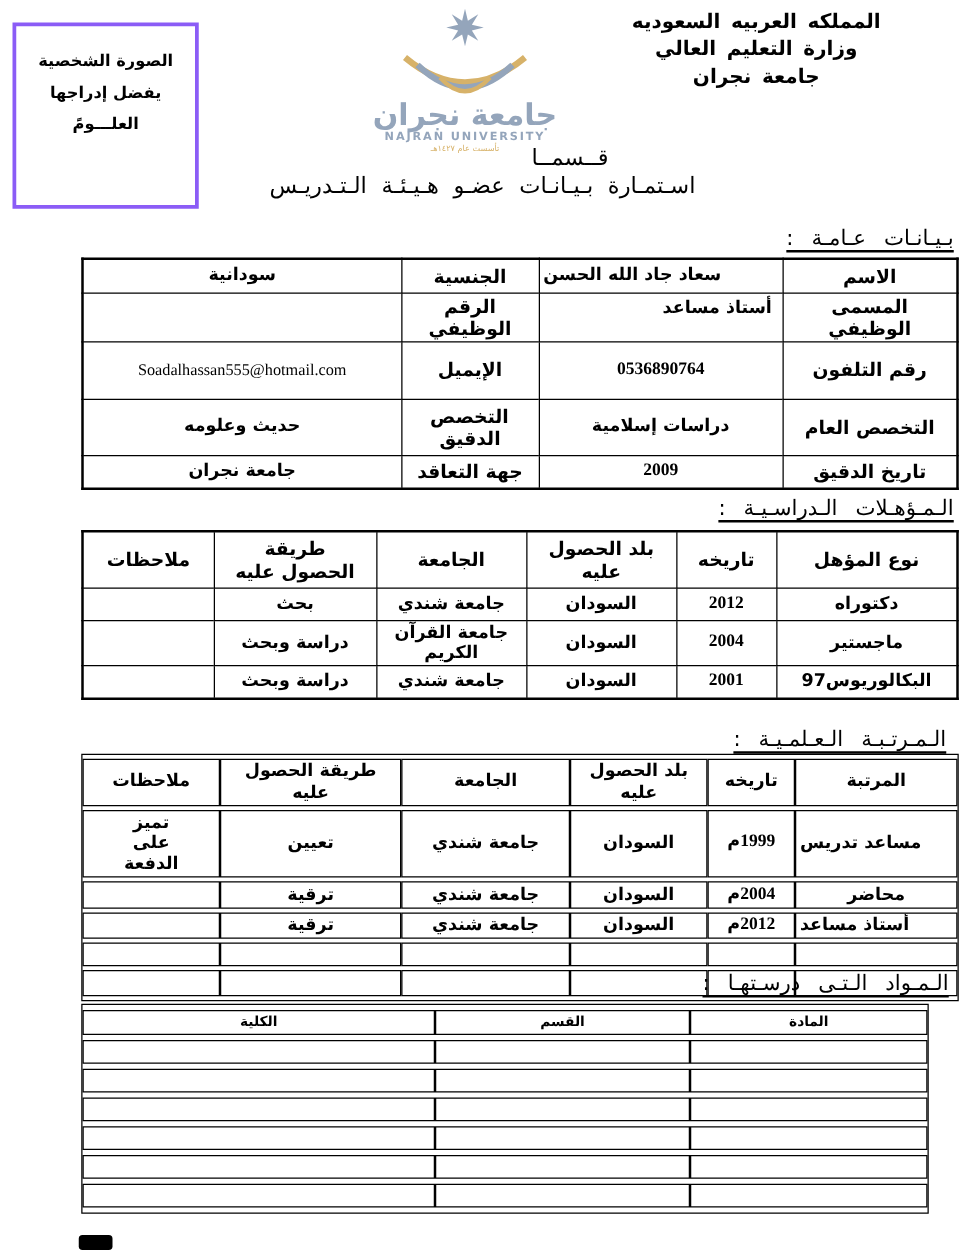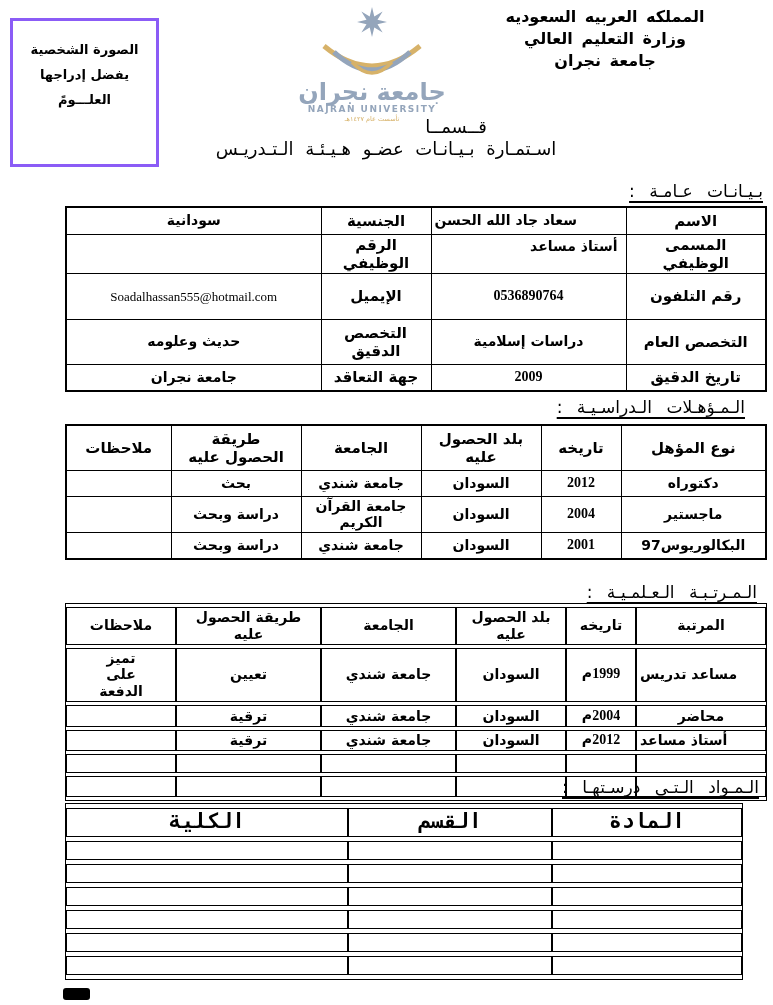--- a/index.html
+++ b/index.html
@@ -21,21 +21,21 @@
   .logo text{font-family:"DejaVu Sans",sans-serif;}
 
   
   .title-1{position:absolute;top:116px;left:376px;width:160px;text-align:center;direction:rtl;font-size:18px;}
   .title-2{position:absolute;top:138px;left:176px;width:400px;text-align:center;direction:rtl;
            font-size:18px;word-spacing:6px;margin-left:10px;}
 
   .sec-head{position:absolute;direction:rtl;font-size:17px;word-spacing:9px;
             text-decoration:underline;text-decoration-thickness:2px;text-underline-offset:4px;}
   .h-general{top:181px;right:10px;}
-  .h-qual{top:397px;right:28px;}
+  .h-qual{top:397px;right:10px;}
   .h-rank{top:582px;right:16px;}
   .h-subj{top:777px;right:14px;text-align:center;}
 
   
   table{table-layout:fixed;direction:rtl;}
   td{border:1px solid #000;text-align:center;vertical-align:middle;font-weight:bold;font-size:14px;
      line-height:1.2;padding:1px 3px;overflow:hidden;box-sizing:border-box;}
   .serif{font-family:"Liberation Serif","DejaVu Sans",serif;}
   .lbl{font-size:15px;}
   .alignR{text-align:left;padding-right:8px;}
@@ -54,21 +54,21 @@
   .t-qual .qh td{font-size:15px;}
 
   .t-rank{position:absolute;left:65px;top:603px;width:700px;border-collapse:separate;border-spacing:0 3px;
           border:1.5px solid #000;}
   .kh{height:17px}.kr1{height:44px}.kr2{height:22px}.kr3{height:20px}.kr4{height:19px}.kr5{height:21px}
   .t-rank td{font-size:14px;}
 
   .t-subj{position:absolute;left:65px;top:803px;width:676px;border-collapse:separate;border-spacing:0 4px;
           border:1.5px solid #000;}
   .sh{height:20px}.sr{height:19px}
-  .t-subj .sh td{font-size:21px;font-family:Liberation Mono, monospace;}
+  .t-subj .sh td{font-size:11px;}
 
   .foot-mark{position:absolute;left:63px;top:988px;width:27px;height:12px;background:#000;border-radius:3px;}
 </style>
 </head>
 <body>
 
 <div class="page">
 
   <div class="photo-box">
     <div>الصورة الشخصية</div>

